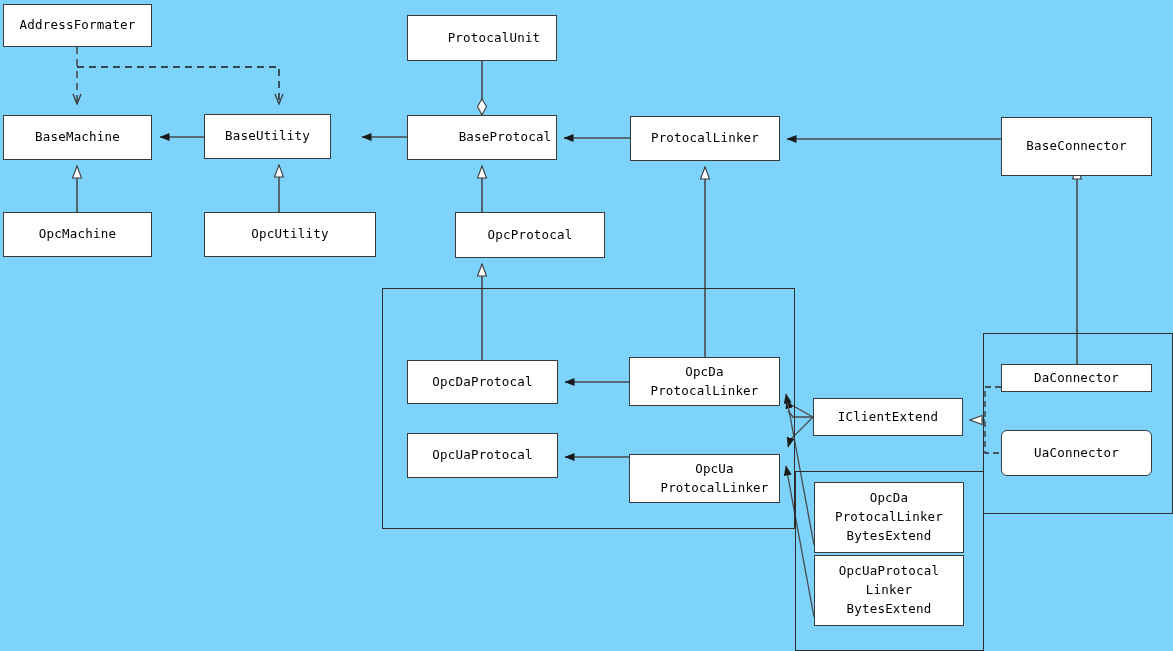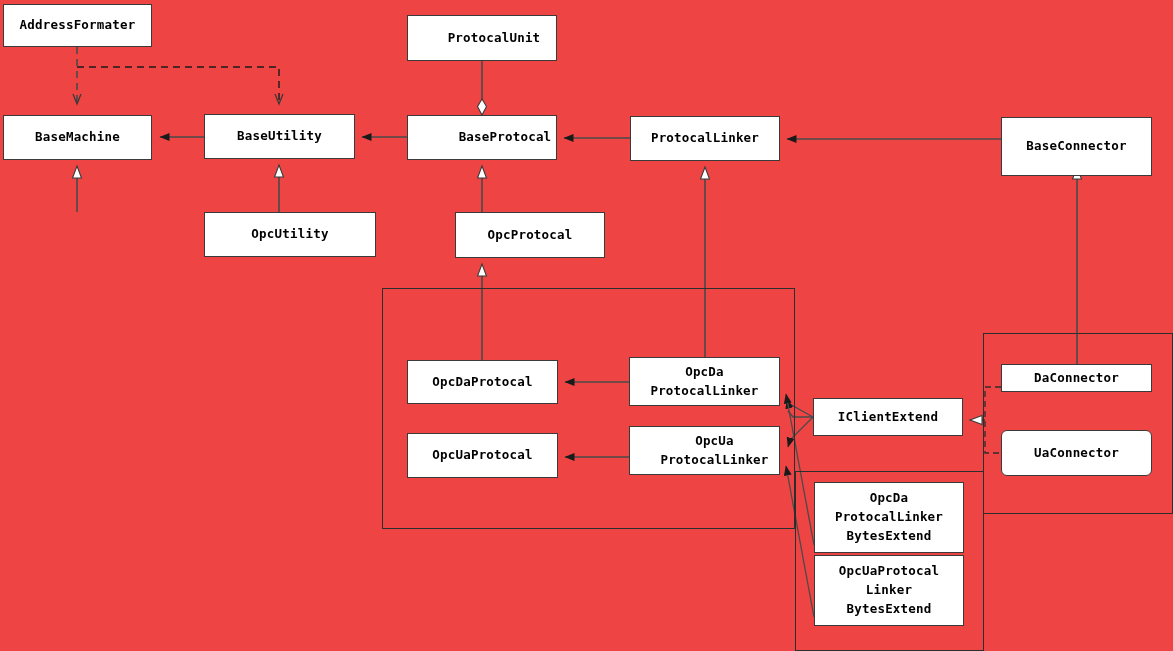--- a/index.html
+++ b/index.html
@@ -4,24 +4,23 @@
 <style>
   html, body {
     margin: 0;
     padding: 0;
     background: #ffffff;
   }
   #diagram-root {
     position: relative;
     width: 1173px;
     height: 651px;
-    background: #ef4444;
+    background: #7dd3fc;
     font-family: "DejaVu Sans Mono", "Liberation Mono", monospace;
     overflow: hidden;
-    font-weight: bold;
   }
   #edge-layer {
     position: absolute;
     left: 0;
     top: 0;
     width: 1173px;
     height: 651px;
     pointer-events: none;
   }
   .uml-class {
@@ -114,31 +113,32 @@
     </g>
   </svg>
 
   <div class="uml-package" style="left:382px; top:288px; width:413px; height:241px;"></div>
   <div class="uml-package" style="left:983px; top:333px; width:190px; height:181px;"></div>
   <div class="uml-package" style="left:795px; top:471px; width:189px; height:180px;"></div>
 
   <div class="uml-class" style="left:3px; top:4px; width:149px; height:43px;">AddressFormater</div>
   <div class="uml-class" style="left:407px; top:15px; width:150px; height:46px;padding-left:24px;">ProtocalUnit</div>
   <div class="uml-class" style="left:3px; top:115px; width:149px; height:45px;">BaseMachine</div>
-  <div class="uml-class" style="left:204px; top:114px; width:151px; height:45px;">BaseUtility</div>
+  <div class="uml-class" style="left:204px; top:114px; width:127px; height:45px;">BaseUtility</div>
   <div class="uml-class" style="left:407px; top:115px; width:150px; height:45px;padding-left:46px;">BaseProtocal</div>
   <div class="uml-class" style="left:630px; top:116px; width:150px; height:45px;">ProtocalLinker</div>
   <div class="uml-class" style="left:1001px; top:117px; width:151px; height:59px;">BaseConnector</div>
+  <div class="uml-class" style="left:3px; top:212px; width:149px; height:45px;">OpcMachine</div>
   <div class="uml-class" style="left:204px; top:212px; width:172px; height:45px;">OpcUtility</div>
   <div class="uml-class" style="left:407px; top:212px; width:150px; height:46px;margin-left:48px;">OpcProtocal</div>
   <div class="uml-class" style="left:407px; top:360px; width:151px; height:44px;">OpcDaProtocal</div>
   <div class="uml-class" style="left:407px; top:433px; width:151px; height:45px;">OpcUaProtocal</div>
   <div class="uml-class" style="left:629px; top:357px; width:151px; height:49px;">OpcDa
 ProtocalLinker</div>
-  <div class="uml-class" style="left:629px; top:426px; width:151px; height:49px;padding-left:20px;">OpcUa
+  <div class="uml-class" style="left:629px; top:454px; width:151px; height:49px;padding-left:20px;">OpcUa
 ProtocalLinker</div>
   <div class="uml-class" style="left:813px; top:398px; width:150px; height:38px;">IClientExtend</div>
   <div class="uml-class" style="left:1001px; top:364px; width:151px; height:28px;">DaConnector</div>
   <div class="uml-class" style="left:1001px; top:430px; width:151px; height:46px;border-radius:6px;">UaConnector</div>
   <div class="uml-class" style="left:814px; top:482px; width:150px; height:71px;">OpcDa
 ProtocalLinker
 BytesExtend</div>
   <div class="uml-class" style="left:814px; top:555px; width:150px; height:71px;">OpcUaProtocal
 Linker
 BytesExtend</div>

